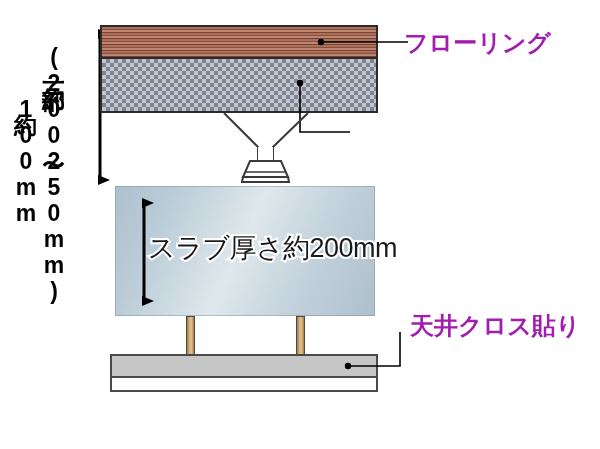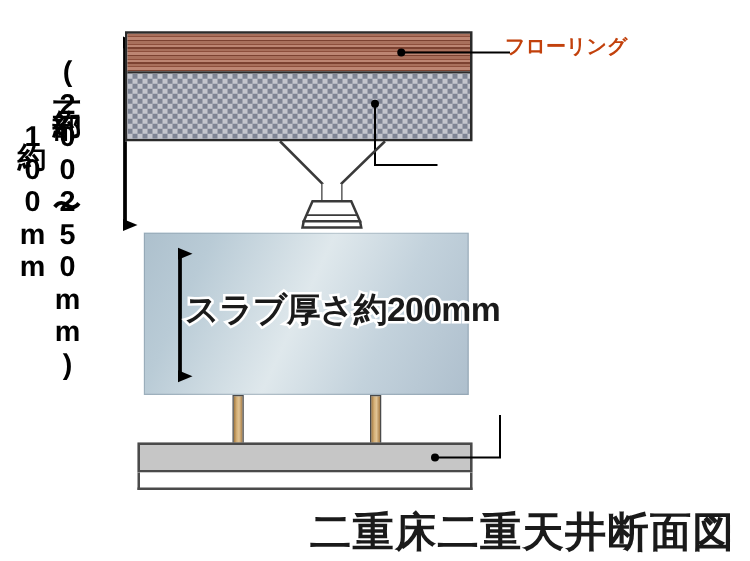--- a/index.html
+++ b/index.html
@@ -90,21 +90,21 @@
         #b9cbd6 18%,
         #dfe8ec 48%,
         #c3d2dc 72%,
         #aebfcd 100%);
     box-shadow: inset 0 0 0 1px rgba(120,140,155,0.45);
   }
   #slab-text {
     left: 148px;
     top: 230px;
     font-size: 27px;
-    font-weight: bold;
+    font-weight: normal;
     color: #1a1a1a;
     white-space: nowrap;
     letter-spacing: -0.5px;
     -webkit-text-stroke: 4px #ffffff;
     paint-order: stroke fill;
   }
 
   
   .hanger {
     width: 9px;
@@ -133,22 +133,22 @@
     background: #ffffff;
     border: 2px solid #4a4a4a;
     border-top: none;
     box-sizing: border-box;
   }
 
   
   .callout {
     font-family: "Liberation Sans", sans-serif;
     font-weight: bold;
-    font-size: 16px;
-    color: #c2410c;
+    font-size: 24px;
+    color: #a21caf;
     white-space: nowrap;
   }
   #label-flooring      { left: 404px; top: 27px; }
   #label-particleboard { left: 340px; top: 123px; }
   #label-ceiling       { left: 410px; top: 310px; }
 
   
   #diagram-title {
     left: 248px;
     top: 404px;
@@ -234,16 +234,16 @@
   <div class="abs" id="ceiling-cloth"></div>
 
   <svg class="abs" id="leader-ceiling" style="left:336px; top:328px;" width="80" height="46" viewBox="0 0 80 46">
     <circle cx="12" cy="38" r="3.2" fill="#000000"></circle>
     <path d="M12,38 L64,38 L64,4" fill="none" stroke="#000000" stroke-width="1.6"></path>
   </svg>
 
   <div class="abs callout" id="label-flooring">フローリング</div>
 
 
-
-  <div class="abs" id="diagram-title">二重床二重天井断面図</div>
+  <div class="abs callout" id="label-ceiling">天井クロス貼り</div>
+
 
 </div>
 
 </body></html>

